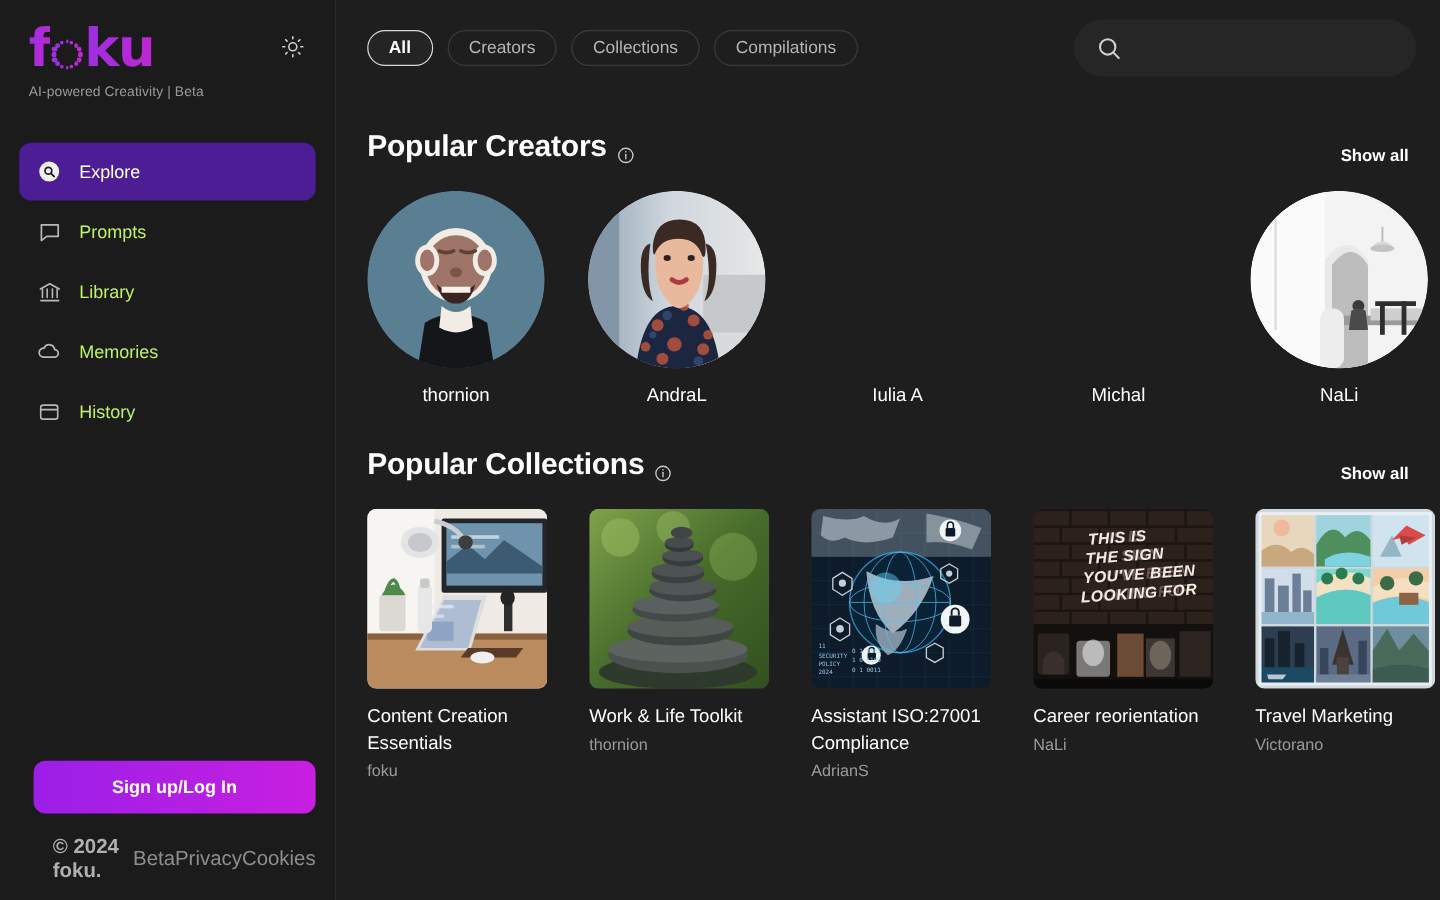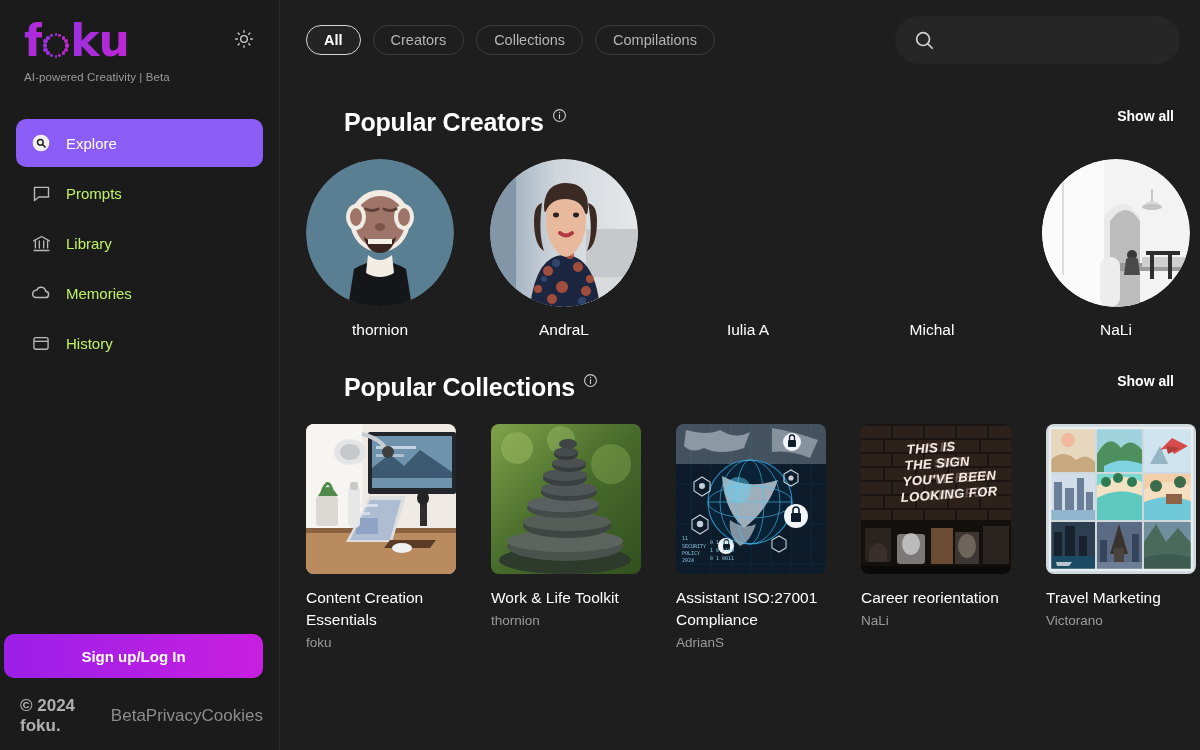--- a/index.html
+++ b/index.html
@@ -102,35 +102,35 @@
     gap: 14px;
     height: 48px;
     padding: 0 14px;
     border-radius: 10px;
     color: #bef264;
     font-size: 15px;
     cursor: pointer;
     user-select: none;
   }
   .nav-item.active {
-    background: #8b5cf6;
+    background: #4c1d95;
     color: #ffffff;
   }
   .nav-item .nav-ico {
     width: 22px;
     height: 22px;
     display: flex;
     align-items: center;
     justify-content: center;
     flex: 0 0 22px;
   }
 
   .sidebar-bottom {
     margin-top: auto;
-    padding: 0 16px 14px 4px;
+    padding: 0 16px 14px 28px;
   }
   .signup-btn {
     width: 100%;
     height: 44px;
     border: none;
     border-radius: 10px;
     background: linear-gradient(90deg, #9b1fe8 0%, #c81fe0 100%);
     color: #fff;
     font-size: 15px;
     font-weight: 700;
@@ -205,24 +205,23 @@
     color: #e4e4e4;
     font-size: 15.5px;
     font-family: "Liberation Sans", sans-serif;
   }
   .search input::placeholder { color: #b6b6b6; }
 
   .content { padding: 0 0 0 26px; }
 
   .section-head {
     display: flex;
-    align-items: flex-start;
+    align-items: flex-end;
     padding-right: 26px;
     margin-top: 34px;
-    margin-left: 38px;
   }
   .section-title {
     font-size: 25px;
     font-weight: 800;
     color: #ffffff;
     letter-spacing: -0.2px;
   }
   .info-ico {
     margin-left: 8px;
     display: inline-flex;

